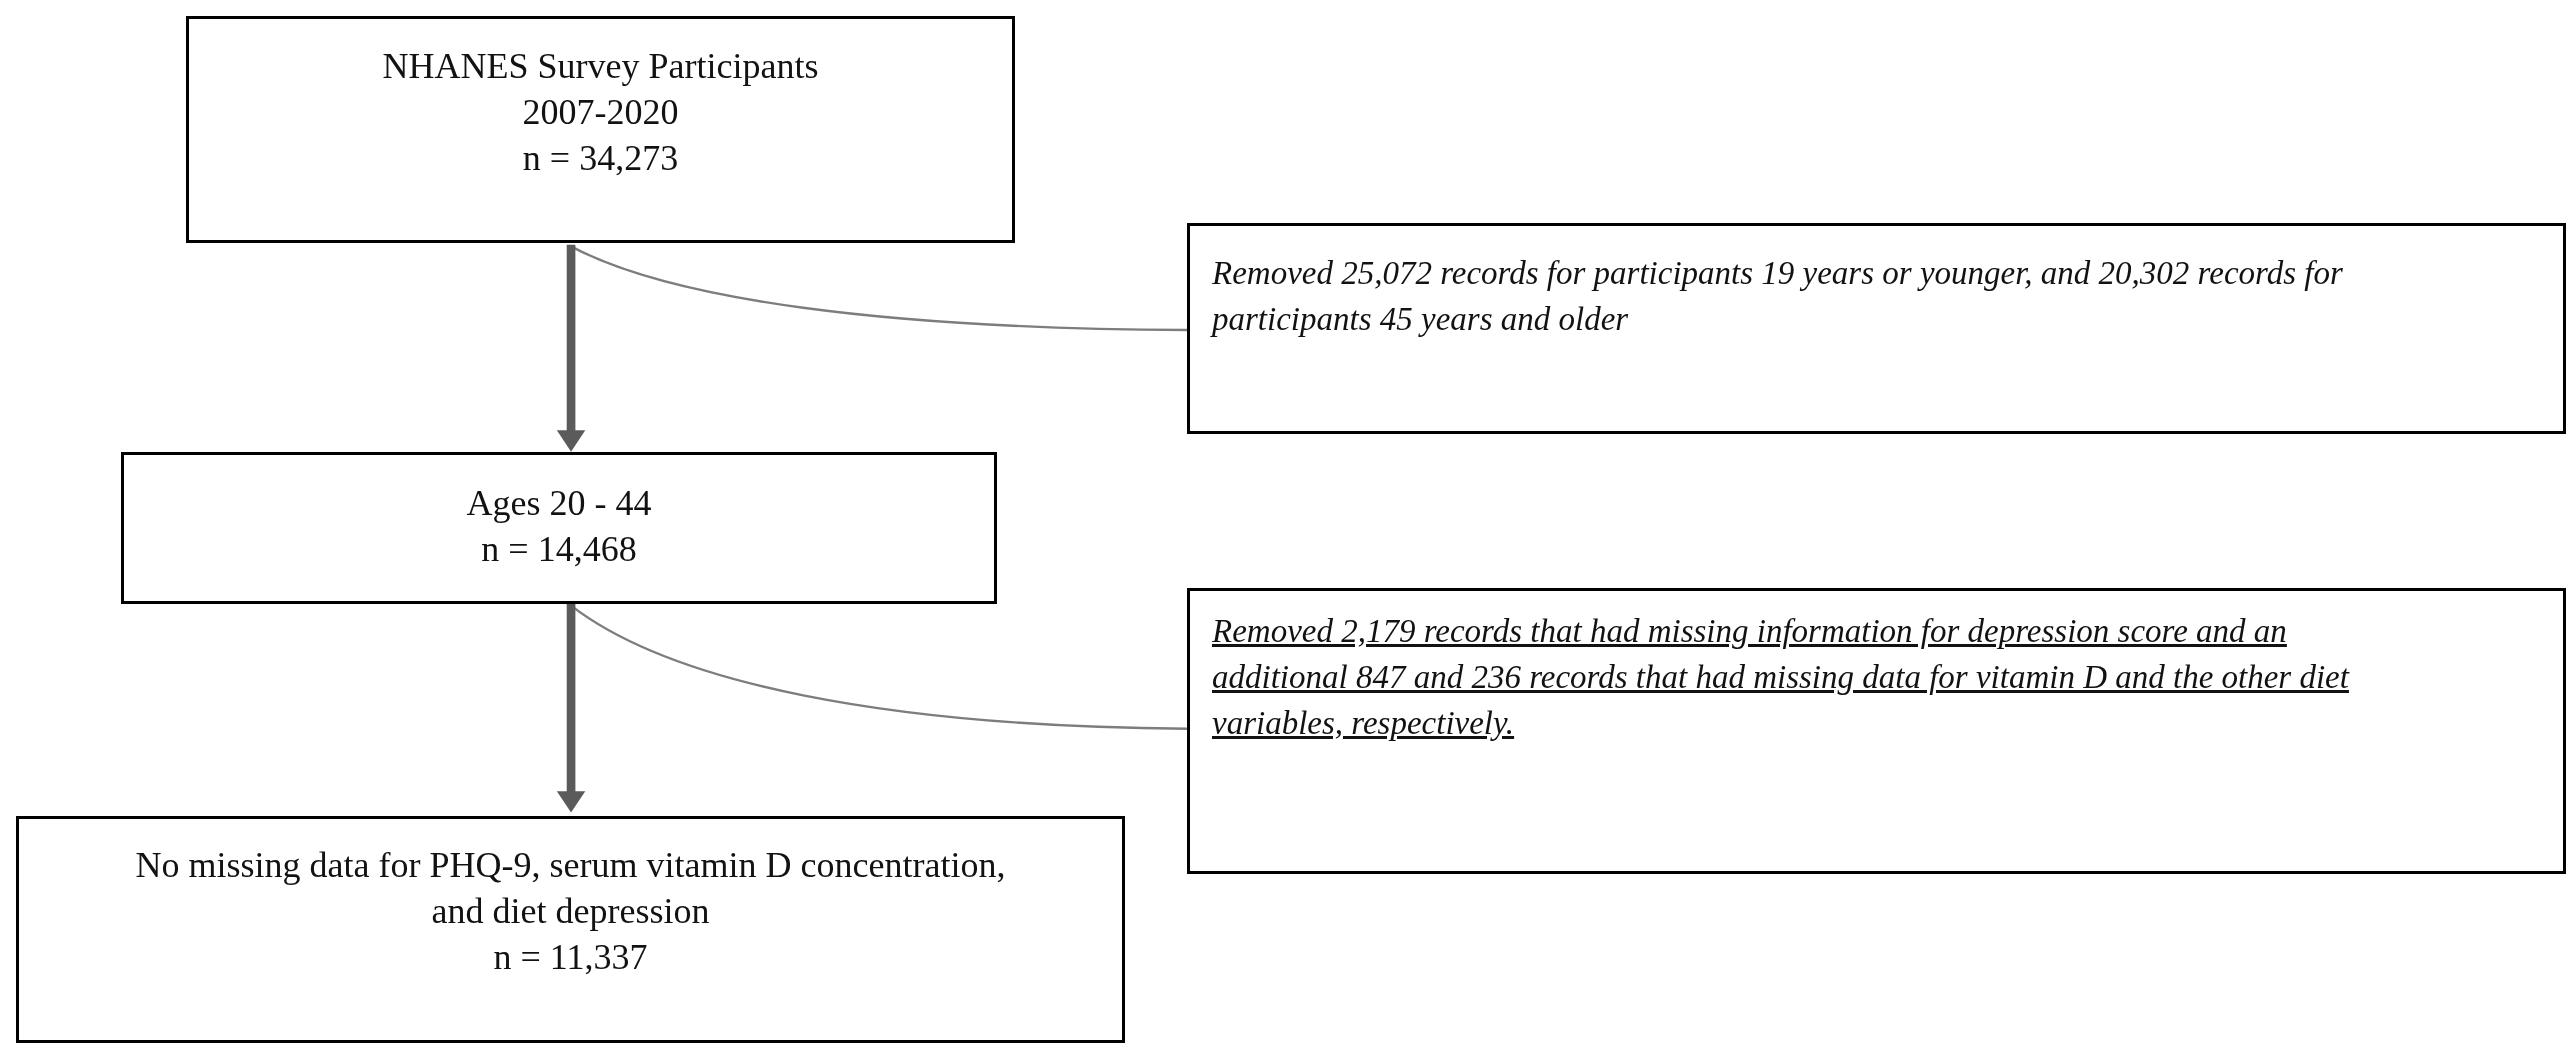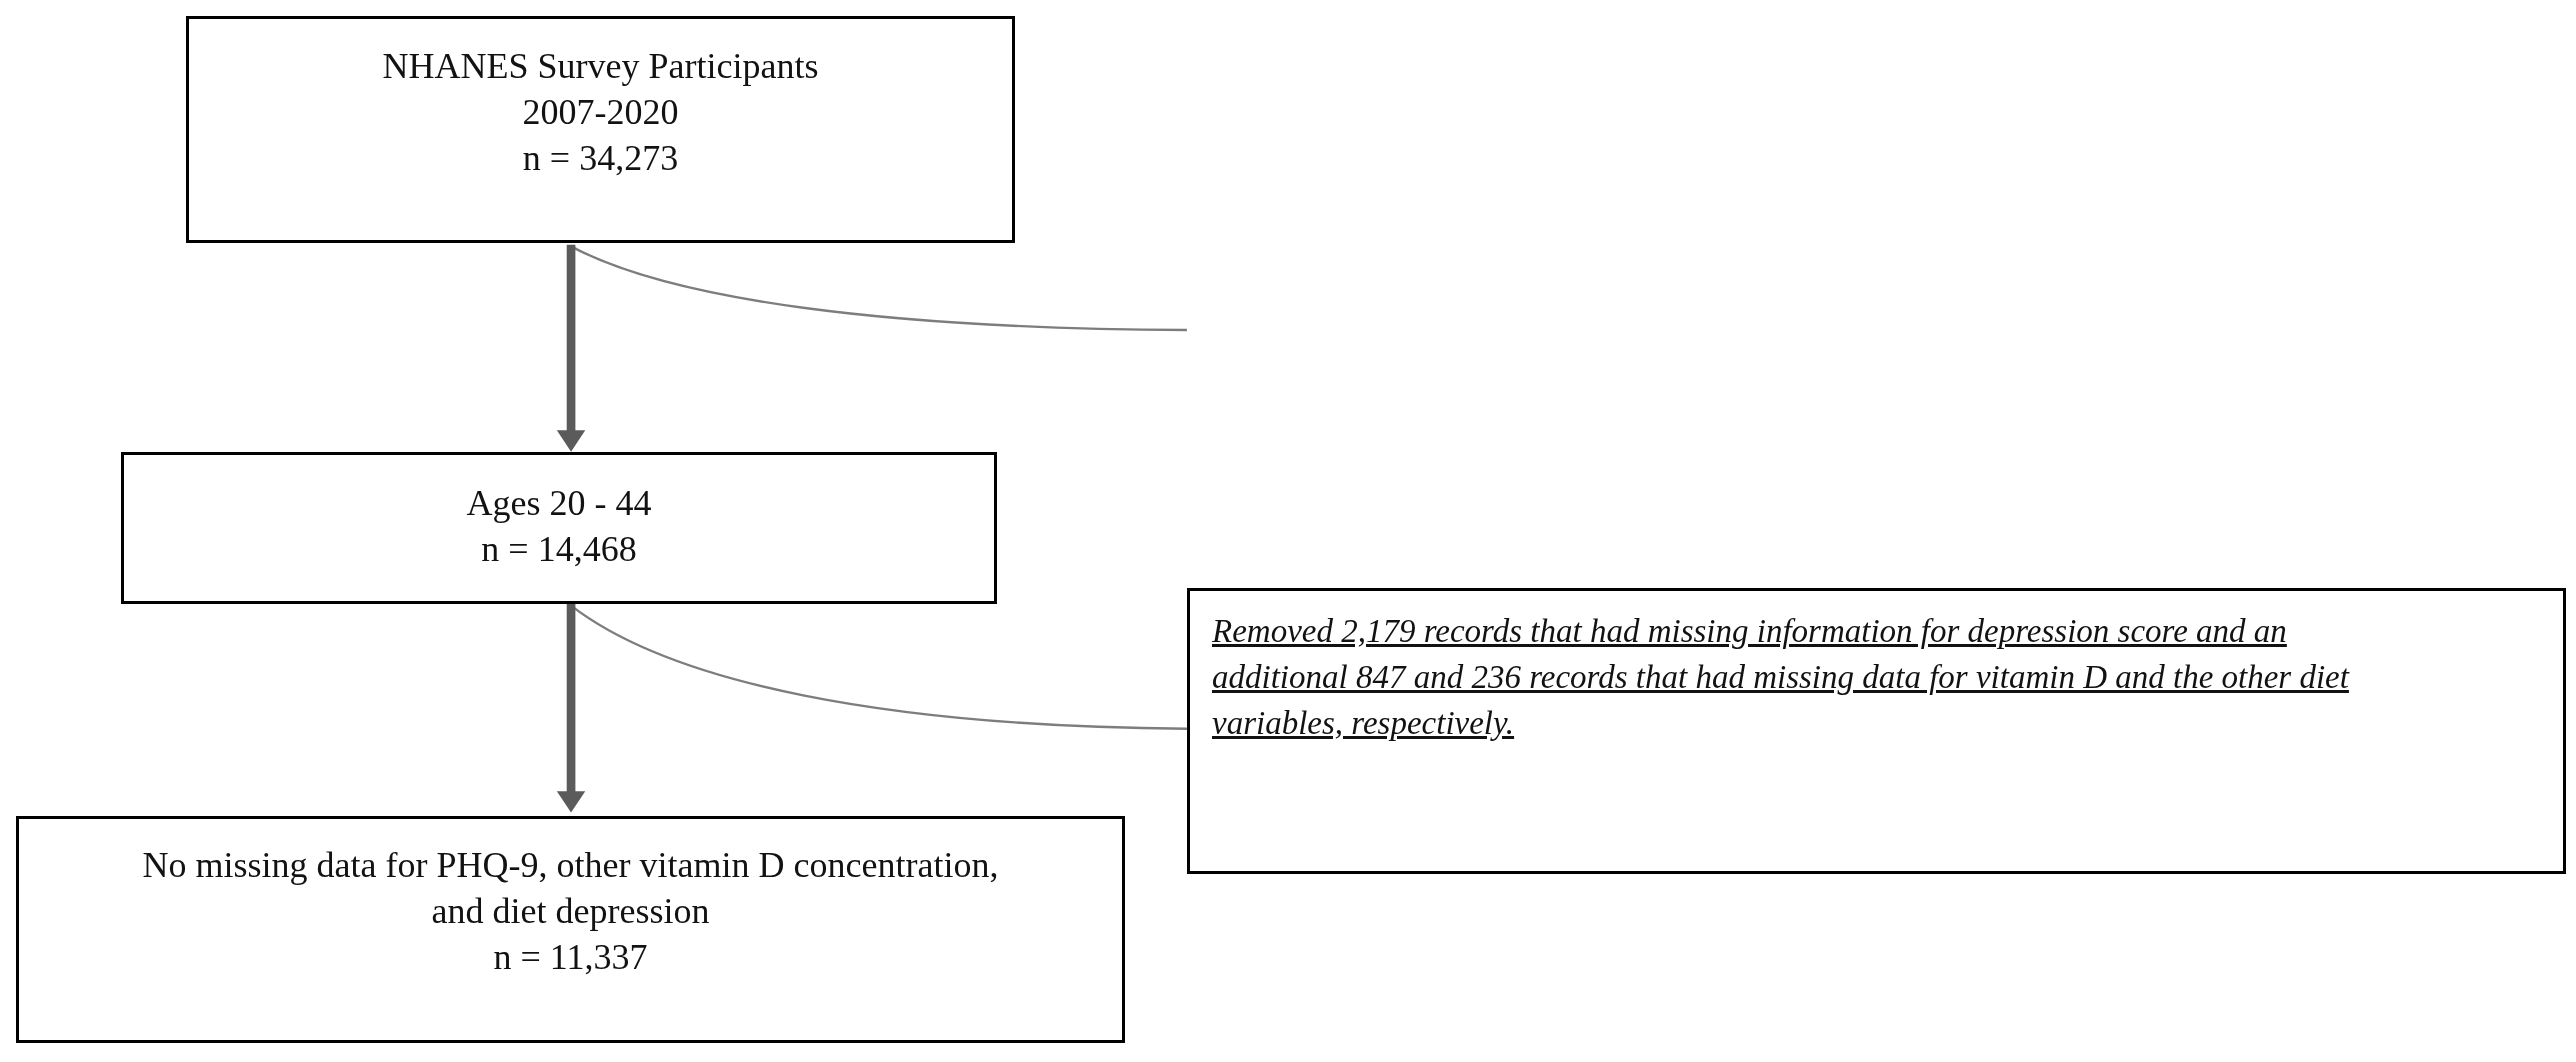--- a/index.html
+++ b/index.html
@@ -69,32 +69,36 @@
     <line x1="723" y1="765" x2="723" y2="1003" stroke="#5b5b5b" stroke-width="11"></line>
     <polygon points="705,1002 741,1002 723,1029" fill="#5b5b5b"></polygon>
   </svg>
 
   <div class="node centered box-top">
     <span class="nline">NHANES Survey Participants</span>
     <span class="nline">2007-2020</span>
     <span class="nline">n = 34,273</span>
   </div>
 
+  <div class="node note box-note1">
+    <span class="nline">Removed 25,072 records for participants 19 years or younger, and 20,302 records for</span>
+    <span class="nline">participants 45 years and older</span>
+  </div>
 
   <div class="node centered box-middle">
     <span class="nline">Ages 20 - 44</span>
     <span class="nline">n = 14,468</span>
   </div>
 
   <div class="node note box-note2">
     <span class="nline">Removed 2,179 records that had missing information for depression score and an</span>
     <span class="nline">additional 847 and 236 records that had missing data for vitamin D and the other diet</span>
     <span class="nline">variables, respectively.</span>
   </div>
 
   <div class="node centered box-bottom">
-    <span class="nline">No missing data for PHQ-9, other vitamin D concentration,</span>
+    <span class="nline">No missing data for PHQ-9, serum vitamin D concentration,</span>
     <span class="nline">and diet depression</span>
     <span class="nline">n = 11,337</span>
   </div>
 
 </div>
 
 
 </body></html>

